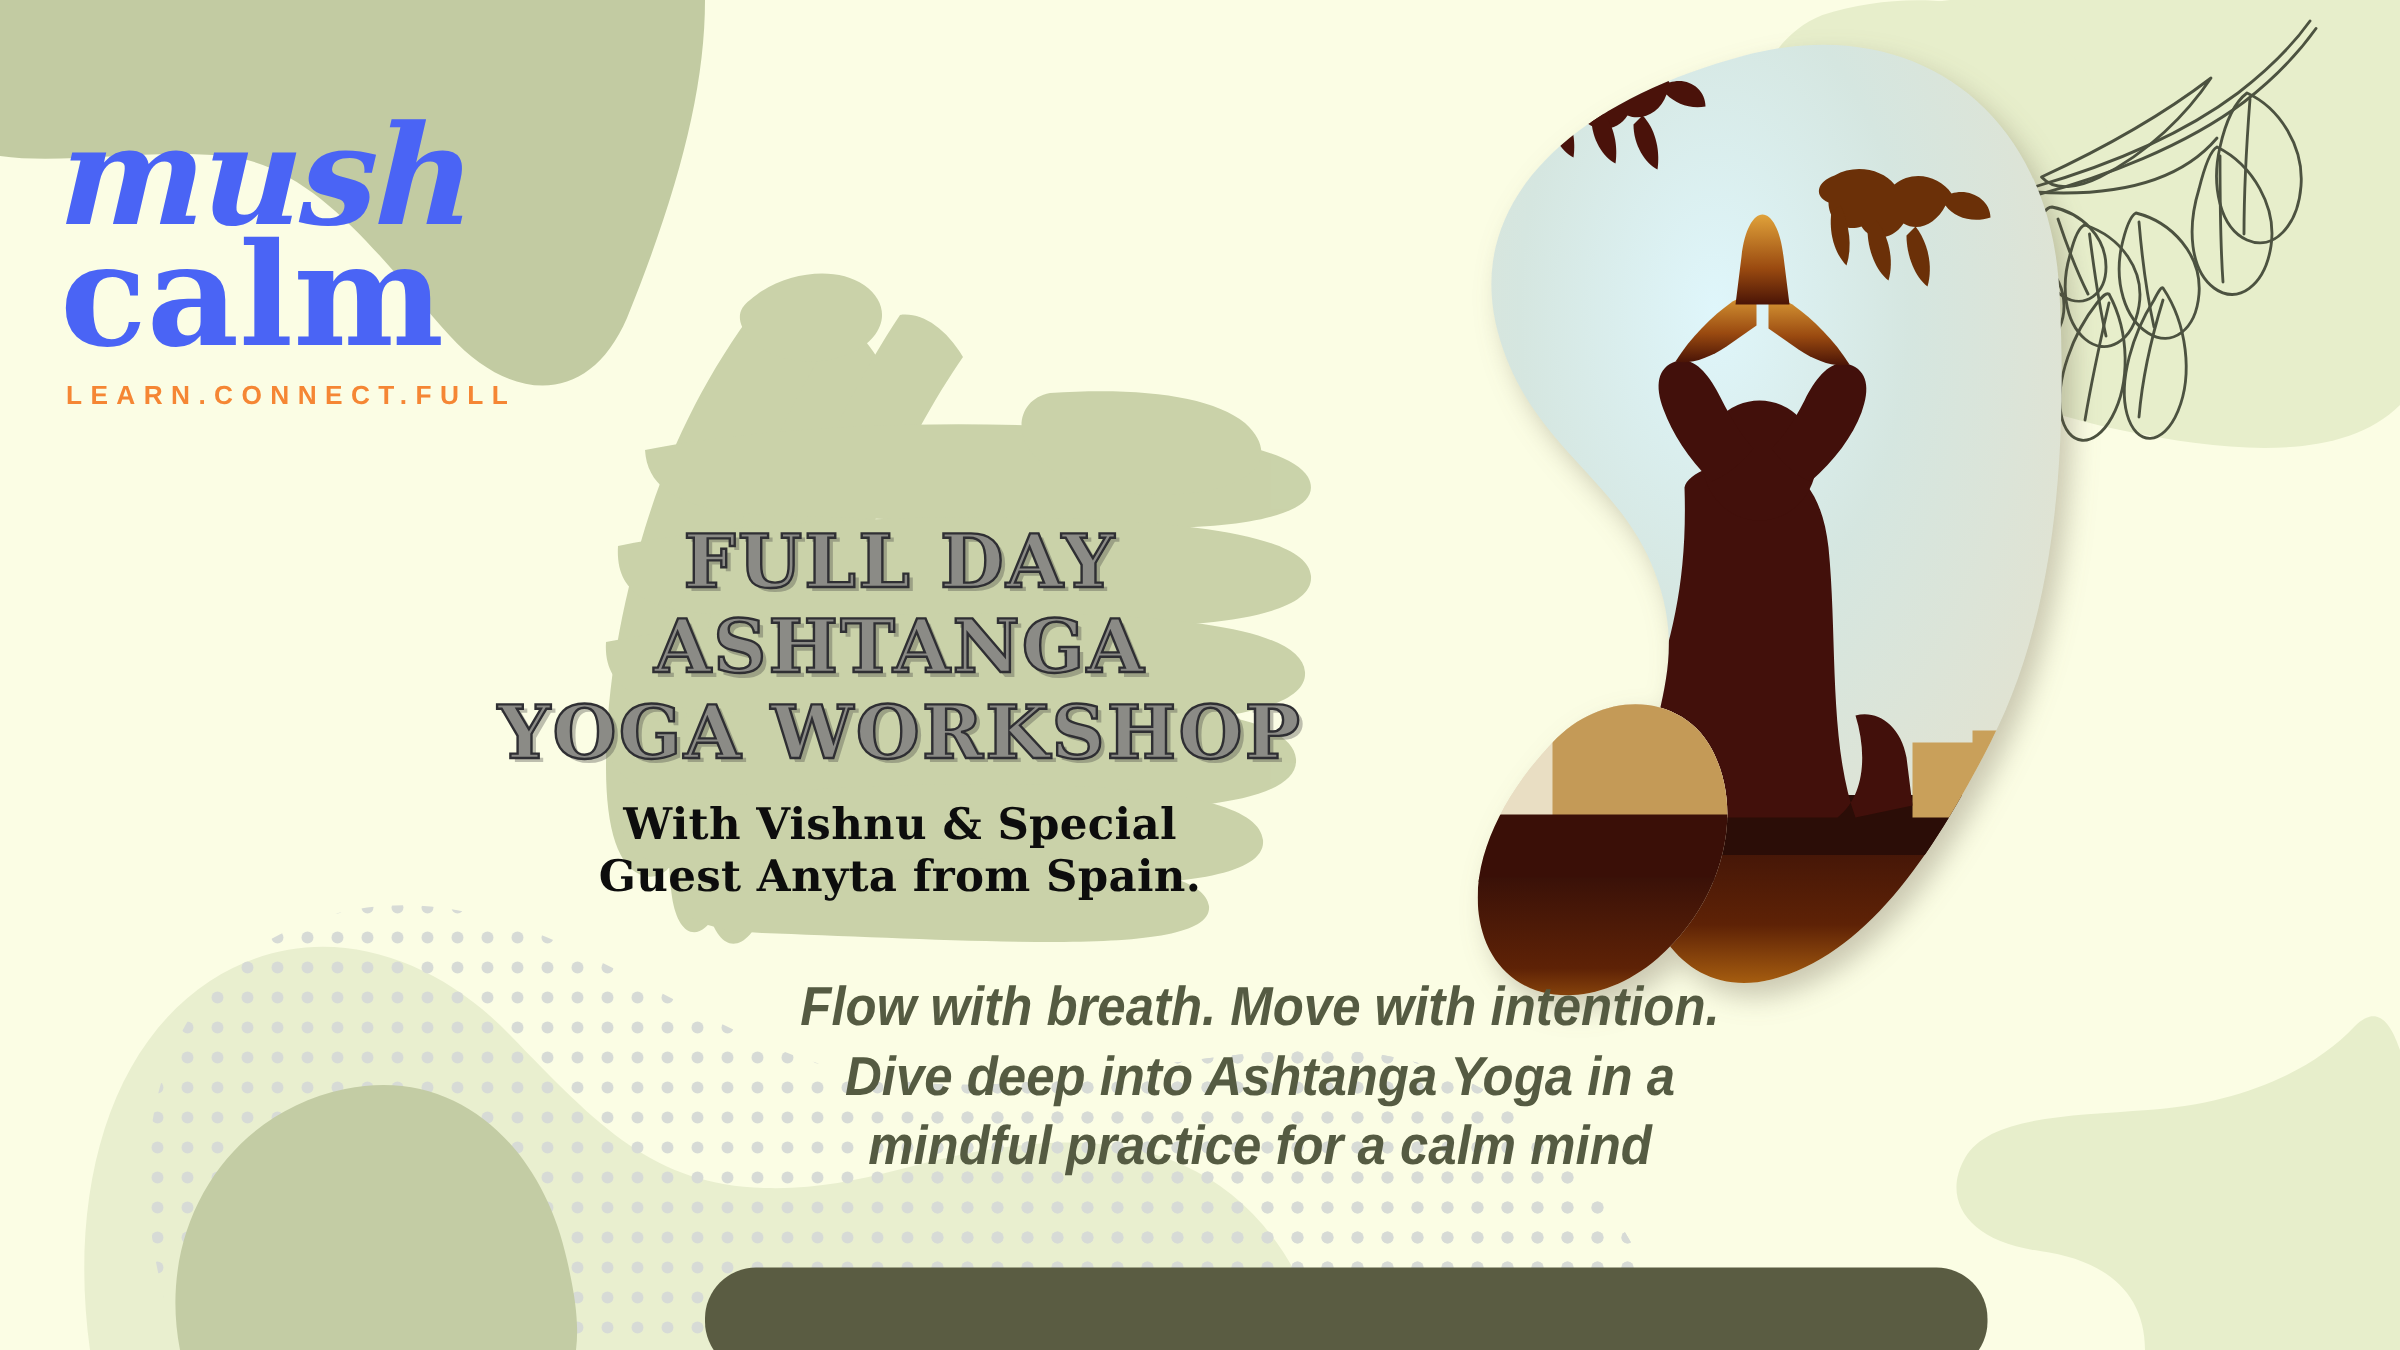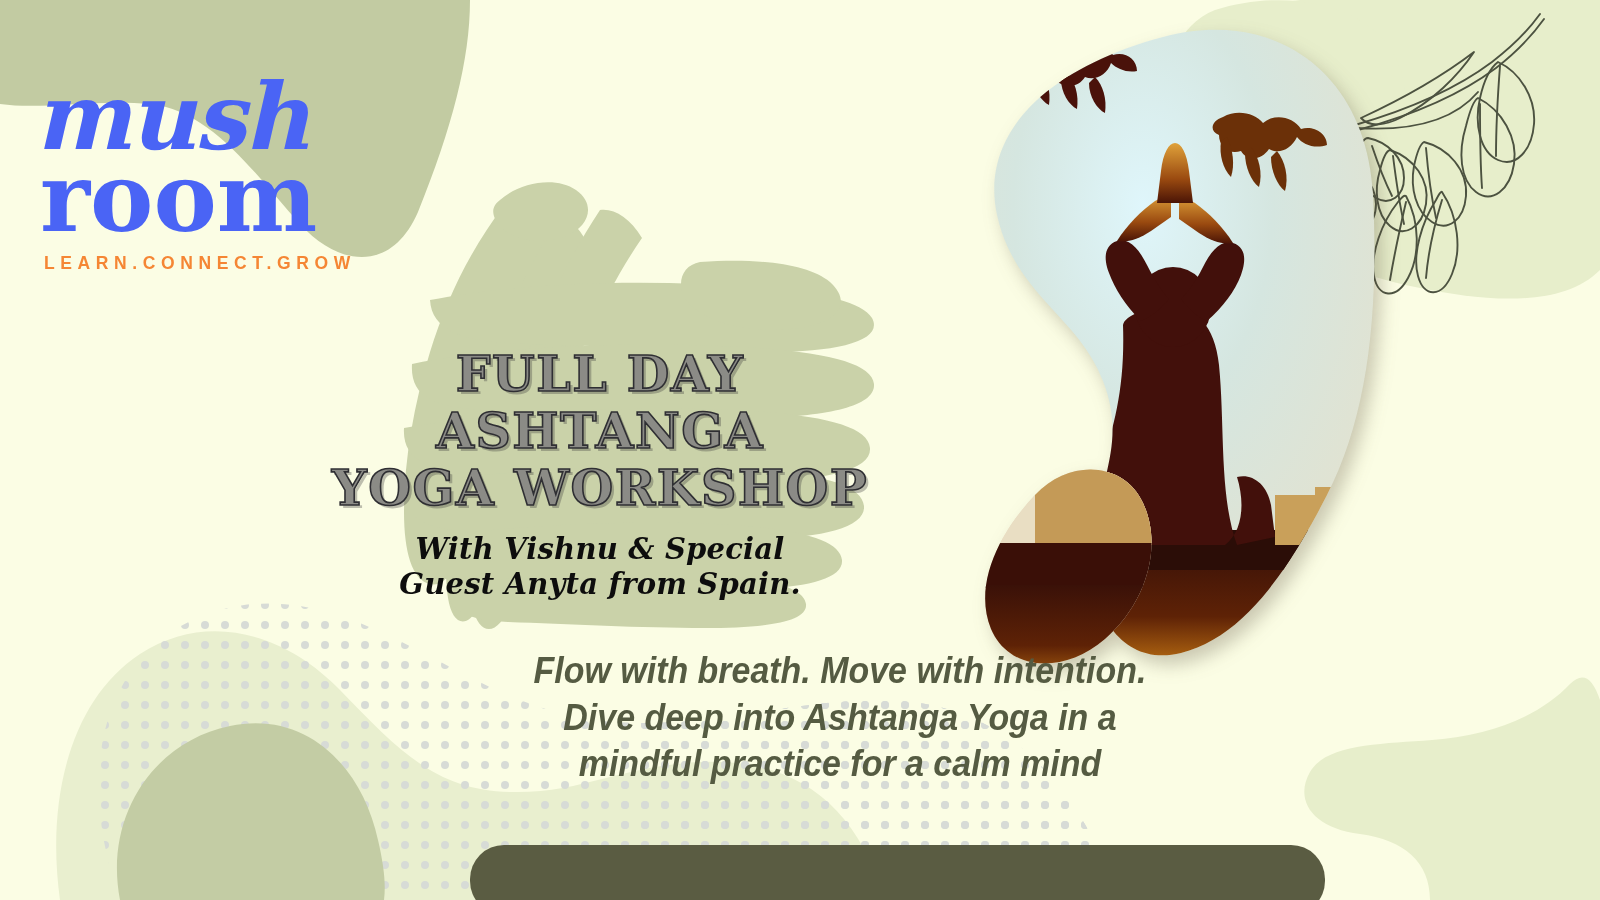--- a/index.html
+++ b/index.html
@@ -49,21 +49,20 @@
     color:#8b8b86;
     -webkit-text-stroke:1.6px #2f2f33;
     text-shadow:3px 3px 0 rgba(60,60,60,.32);
     margin:16px;
     white-space:pre-line;
   }
   .subhead{
     margin-top:14px;
     font-family:"DejaVu Serif", serif;
     font-weight:700;
-    font-style:italic;
     font-size:29px;
     line-height:1.2;
     color:#0d0d0d;
     white-space:pre-line;
     letter-spacing:.2px;
   }
 
   
   #tagline{
     position:absolute;left:440px;top:648px;width:800px;text-align:center;
@@ -306,22 +305,22 @@
         <path d="M0,430 L200,430 L200,520 L0,520 Z" fill="#e9dec3"></path>
         <path d="M60,438 L200,438 L200,520 L60,520 Z" fill="#c49a57"></path>
         <rect x="0" y="518" width="200" height="45" fill="#3a0f07"></rect>
         <rect x="0" y="560" width="200" height="110" fill="url(#groundg)"></rect>
       </g>
     </svg>
   </div>
 
   <div id="logo">
     <div class="logo-word w1">mush</div>
-    <div class="logo-word w2">room</div>
-    <div class="logo-tag">LEARN.CONNECT.GROW</div>
+    <div class="logo-word w2">calm</div>
+    <div class="logo-tag">LEARN.CONNECT.FULL</div>
   </div>
 
   <div id="titleblock">
     <div class="headline">FULL DAY ASHTANGA
 YOGA WORKSHOP</div>
     <div class="subhead">With Vishnu &amp; Special
 Guest Anyta from Spain.</div>
   </div>
 
   <div id="tagline">Flow with breath. Move with intention.

